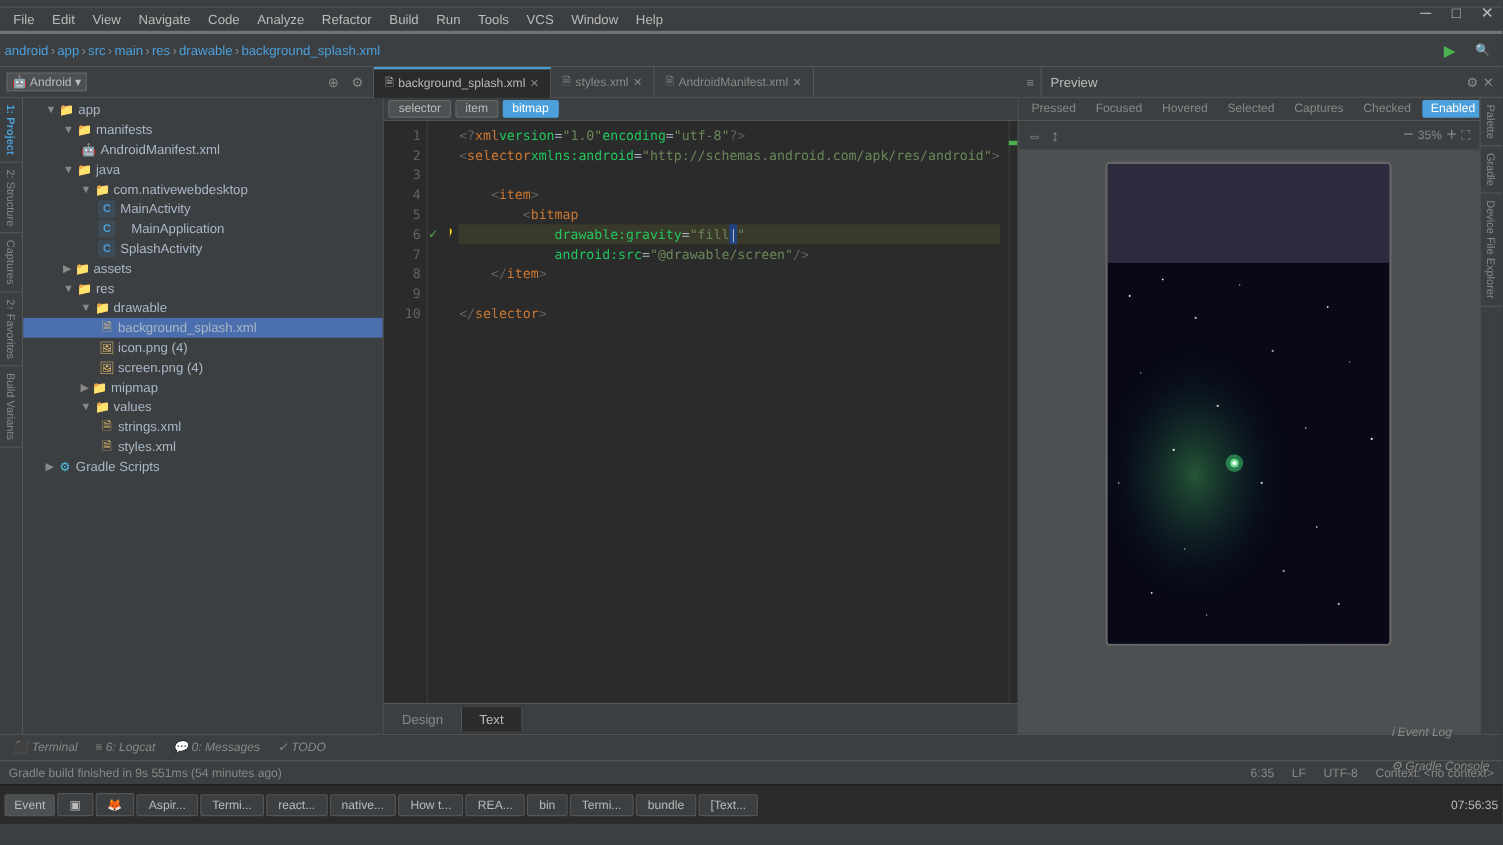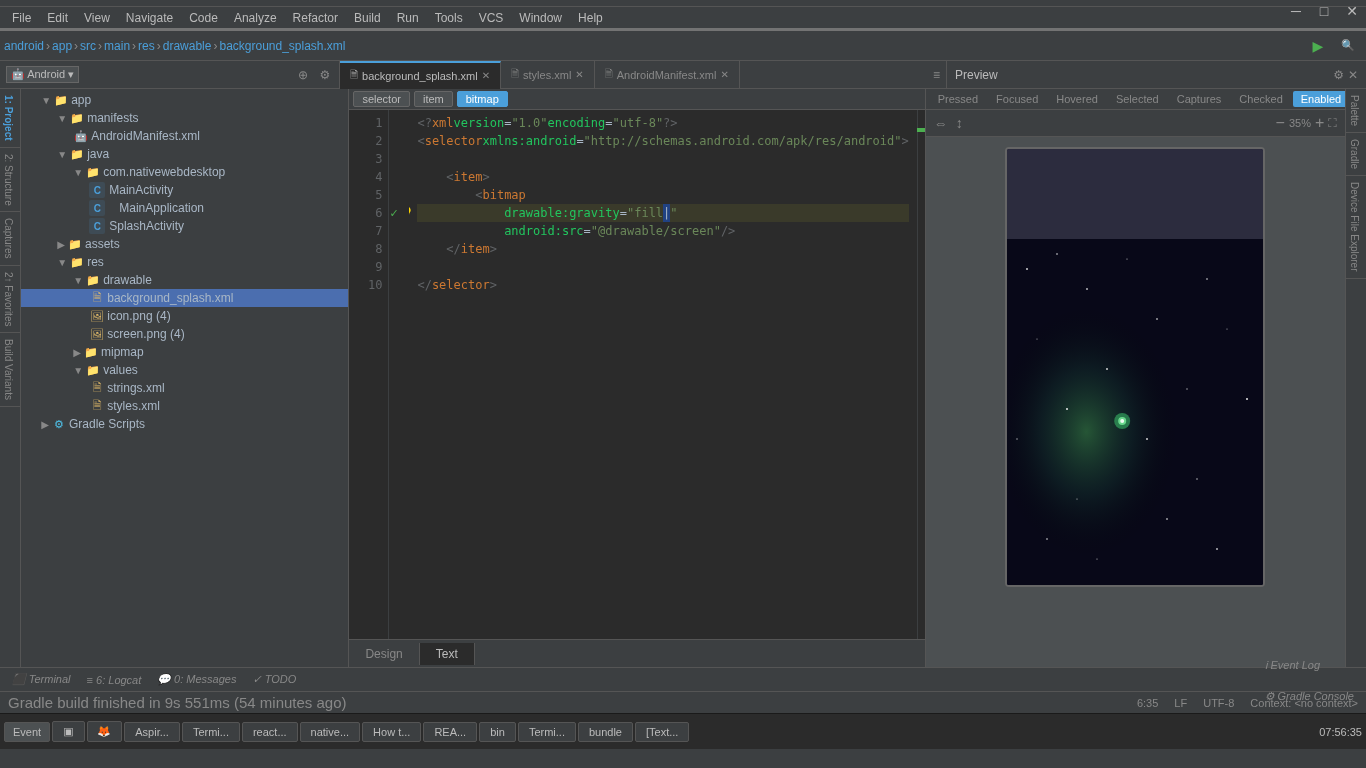--- a/index.html
+++ b/index.html
@@ -295,21 +295,21 @@
     
     #status-bar {
       background: #3c3f41;
       border-top: 1px solid #555;
       display: flex;
       align-items: center;
       padding: 2px 8px;
       height: 22px;
       justify-content: space-between;
     }
-    .status-left { display: flex; align-items: center; gap: 8px; color: #888; font-size: 15px; }
+    .status-left { display: flex; align-items: center; gap: 8px; color: #888; font-size: 11px; }
     .status-right { display: flex; align-items: center; gap: 16px; color: #888; font-size: 11px; }
 
     
     #taskbar {
       background: #2b2b2b;
       height: 36px;
       display: flex;
       align-items: center;
       padding: 0 4px;
       border-top: 1px solid #1a1a1a;

